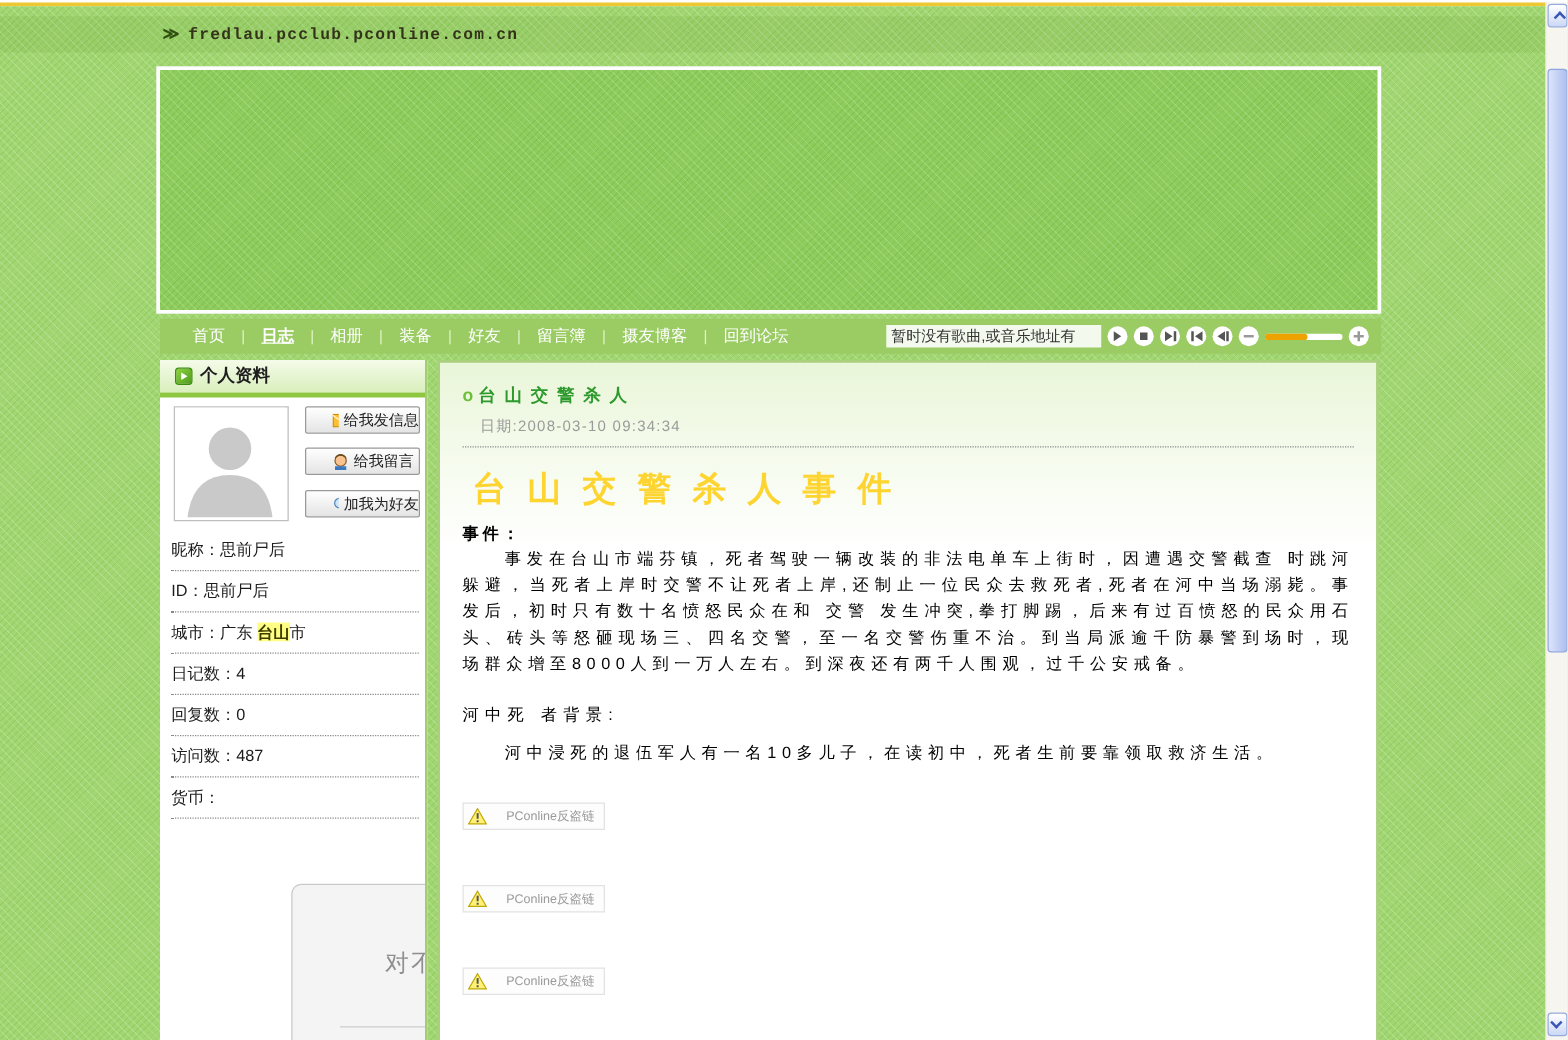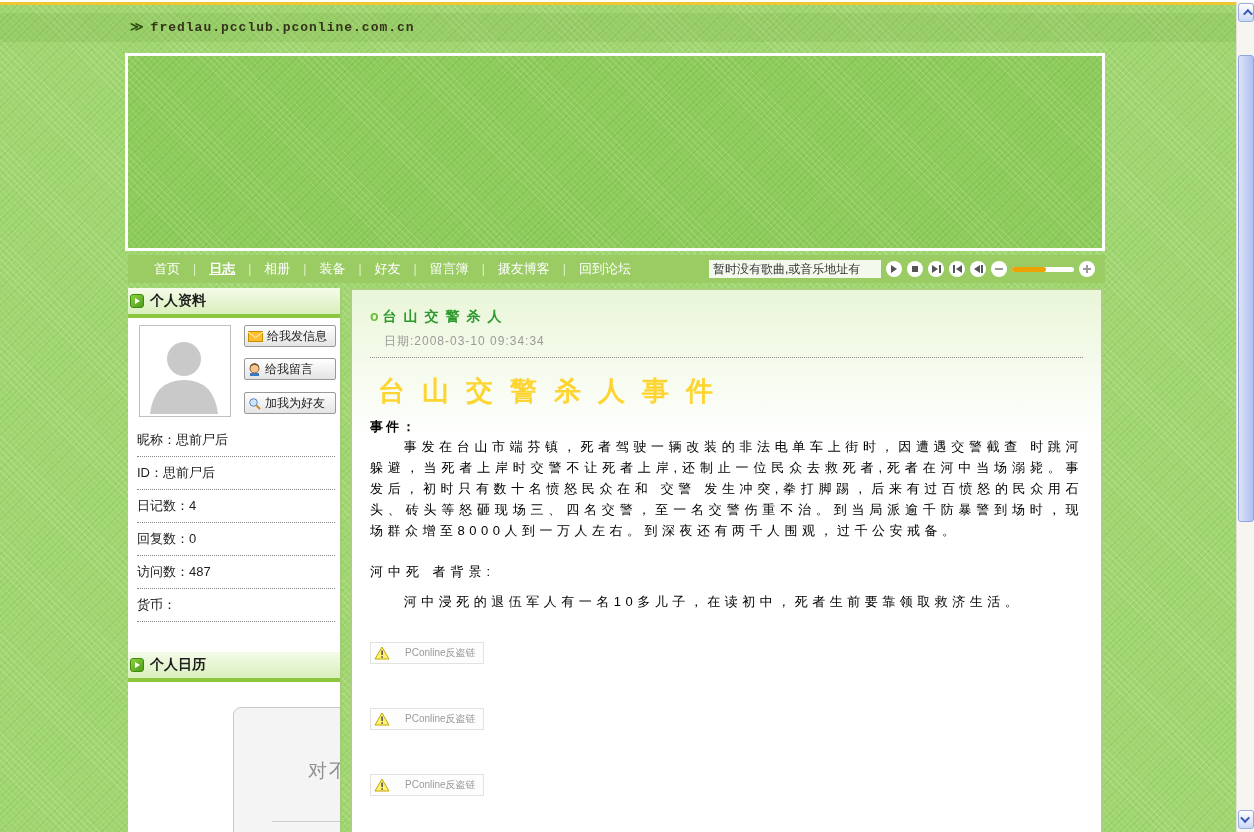--- a/index.html
+++ b/index.html
@@ -58,30 +58,30 @@
   .g-plus{position:relative;width:8px;height:8px;}
   .g-plus::before{content:"";position:absolute;left:0;top:3px;width:8px;height:2px;background:#999;}
   .g-plus::after{content:"";position:absolute;left:3px;top:0;width:2px;height:8px;background:#999;}
   #vol-slider{position:relative;width:62px;height:5px;background:#fff;border-radius:3px;cursor:pointer;}
   #vol-fill{position:absolute;left:0;top:0;width:34px;height:5px;background:#eea200;border-radius:3px;}
 
   
   #sidebar{position:absolute;left:128px;top:288px;width:214px;height:544px;background:#fff;
     overflow:hidden;border-right:2px solid #a5cc74;box-sizing:border-box;}
   .side-header{position:absolute;left:0;right:0;height:26px;background:linear-gradient(180deg,#f5fbe9,#d9efbc);
-    border-bottom:4px solid #8dc63f;display:flex;align-items:center;gap:6px;padding-left:2px;
+    border-bottom:4px solid #8dc63f;display:flex;align-items:center;gap:6px;padding-left:12px;
     font-size:14px;font-weight:bold;color:#1e1e1e;box-sizing:content-box;}
   .hdr-icon{width:12px;height:12px;border-radius:3px;background:linear-gradient(135deg,#8ed33e,#4f9d1e);
     border:1px solid #3d8a10;display:flex;align-items:center;justify-content:center;}
   .hdr-icon::after{content:"";width:0;height:0;border-left:5px solid #fff;border-top:3px solid transparent;
     border-bottom:3px solid transparent;margin-left:1px;}
   #profile-header{top:0;}
   #avatar{position:absolute;left:11px;top:37px;width:90px;height:90px;border:1px solid #bfbfbf;background:#fff;}
   .side-btn{position:absolute;left:116px;width:92px;height:22px;display:flex;align-items:center;gap:4px;
-    padding-left:3px;background:linear-gradient(180deg,#ffffff,#e4e4e4);border:1px solid #999;
+    padding-left:21px;background:linear-gradient(180deg,#ffffff,#e4e4e4);border:1px solid #999;
     border-radius:2px;font-size:12px;color:#222;cursor:pointer;box-sizing:border-box;white-space:nowrap;}
   #btn-message{top:37px;} #btn-leaveword{top:70px;} #btn-addfriend{top:104px;}
   #fields{position:absolute;left:9px;right:5px;top:136px;}
   .field{height:32px;line-height:32px;font-size:13px;color:#1c1c1c;border-bottom:1px dotted #8a8a8a;
     white-space:nowrap;overflow:hidden;}
   .field .hl{background:#ffff85;font-weight:bold;color:#3c3c00;}
   #calendar-header{top:364px;}
   #cal-dialog{position:absolute;left:105px;top:419px;width:260px;height:220px;background:#f4f4f4;
     border:1px solid #c9c9c9;border-radius:8px;}
   #cal-dialog .dlg-text{position:absolute;left:74px;top:50px;font-size:19px;color:#8f8f8f;letter-spacing:2px;}
@@ -221,30 +221,27 @@
       <svg width="13" height="13">
         <circle cx="5.5" cy="5.5" r="3.8" fill="#cfe4f8" stroke="#5588bb"></circle>
         <line x1="8.5" y1="8.5" x2="12" y2="12" stroke="#d08820" stroke-width="2"></line>
       </svg>
       <span>加我为好友</span>
     </div>
 
     <div id="fields">
       <div class="field"><span>昵称：</span><span>思前尸后</span></div>
       <div class="field"><span>ID：</span><span>思前尸后</span></div>
+      <div class="field"><span>城市：</span><span>广东 </span><span class="hl">台山</span><span>市</span></div>
       <div class="field"><span>日记数：</span><span>4</span></div>
       <div class="field"><span>回复数：</span><span>0</span></div>
       <div class="field"><span>访问数：</span><span>487</span></div>
       <div class="field"><span>货币：</span><span></span></div>
     </div>
 
-    <div id="calendar-header" class="side-header">
-      <span class="hdr-icon"></span>
-      <span>个人日历</span>
-    </div>
 
     <div id="cal-dialog">
       <span class="dlg-text">对不</span>
       <span class="dlg-line"></span>
     </div>
   </div>
 
   <div id="content">
     <div id="post-title">
       <span class="bullet">o</span><span>台山交警杀人</span>

